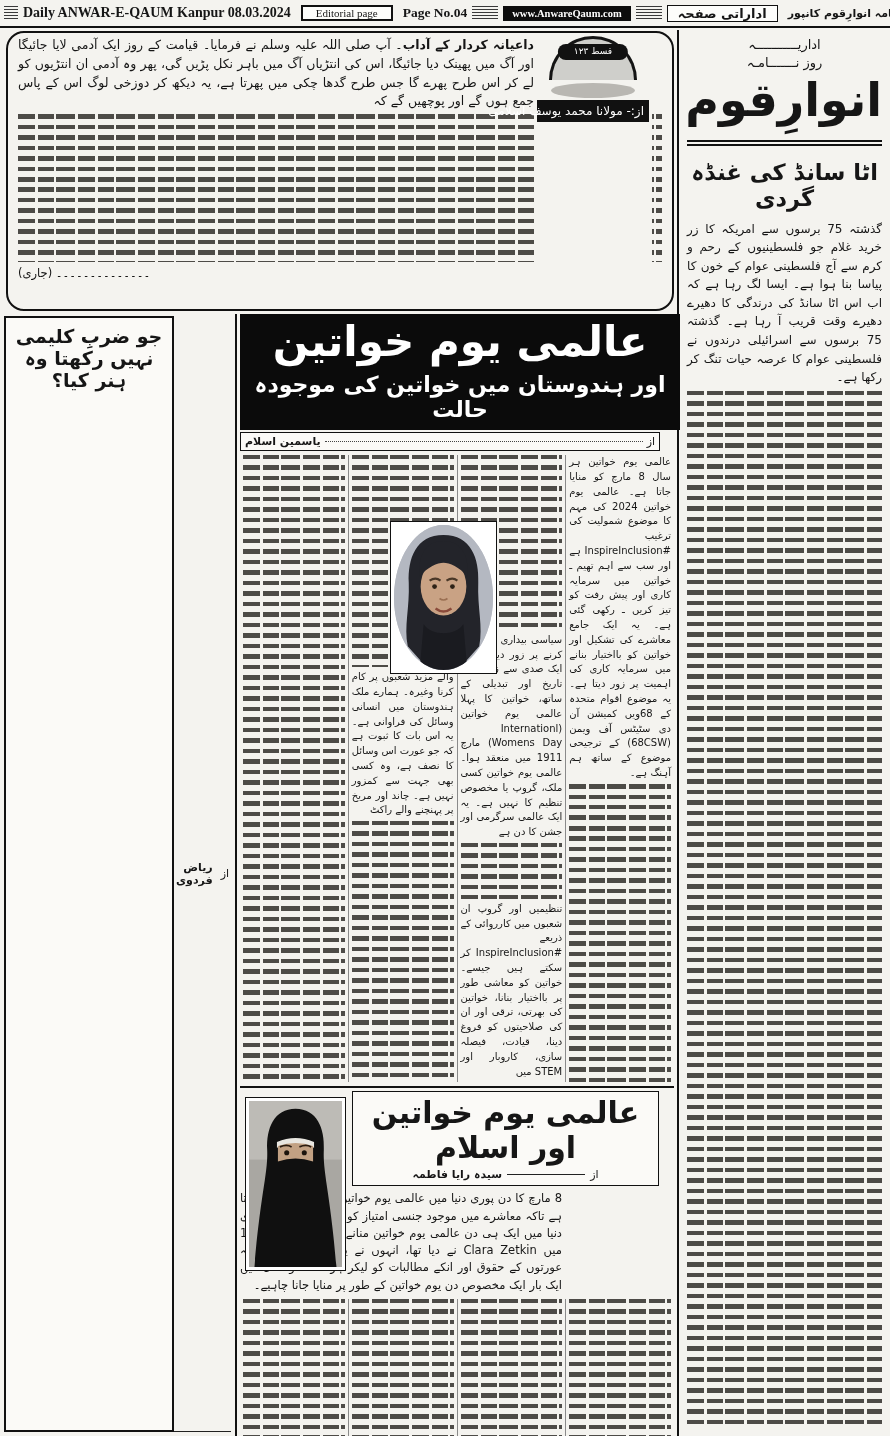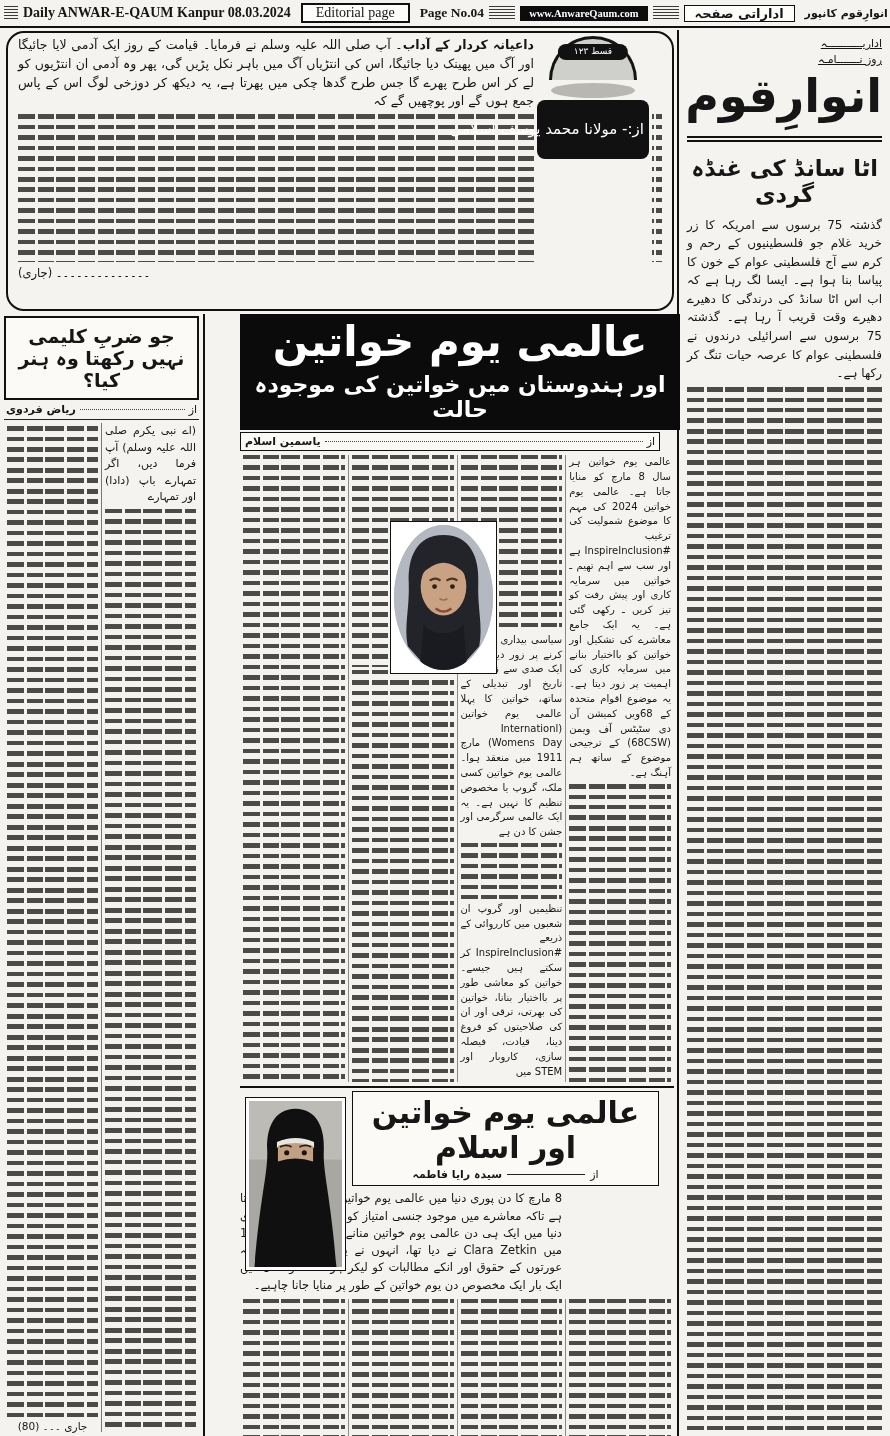--- a/index.html
+++ b/index.html
@@ -11,50 +11,50 @@
   .fill{
     background-image:
       repeating-linear-gradient(90deg, transparent 0 17px, var(--paper) 17px 20px, transparent 20px 36px, var(--paper) 36px 38px, transparent 38px 57px, var(--paper) 57px 60px),
       repeating-linear-gradient(180deg, rgba(40,38,34,.82) 0 4.5px, transparent 4.5px 10.5px);
   }
   
   .header{position:absolute; left:0; top:0; width:890px; height:28px; display:flex; align-items:center; gap:5px; padding:2px 4px; border-bottom:2px solid #111; background:var(--paper);}
   .hstripe{height:15px; background:repeating-linear-gradient(180deg,#3a3a3a 0 1px, transparent 1px 3px);}
   .hs-sm{flex:0 0 14px;} .hs-md{flex:0 0 26px;} .hs-fx{flex:1 1 10px;}
   .h-title{font-weight:bold; font-size:14px; white-space:nowrap;}
-  .h-box{border:2px solid #111; padding:0 13px; font-size:14px; white-space:nowrap; background:#fdfdfb;}
+  .h-box{border:2px solid #111; padding:0 13px; font-size:11px; white-space:nowrap; background:#fdfdfb;}
   .h-page{font-weight:bold; font-size:13.5px; white-space:nowrap;}
   .h-site{background:#0d0d0d; color:#fff; font-size:10.5px; font-weight:bold; padding:2px 9px; white-space:nowrap;}
   .h-ubox{border:1.5px solid #111; padding:0 10px; font-size:13px; font-weight:bold; white-space:nowrap; background:#fdfdfb;}
   .h-uright{font-size:11px; white-space:nowrap; font-weight:bold;}
   
   .dawat{position:absolute; left:6px; top:31px; width:668px; height:280px; border:2.5px solid #111; border-radius:18px; padding:3px 10px 5px 10px; background:var(--paper);}
   .dawat-head{text-align:center; font-weight:bold; font-size:14.5px; margin-bottom:2px;}
   .dawat-body{direction:rtl; text-align:justify; font-size:12.5px; line-height:1.5;}
   .dawat-lead{font-weight:bold;}
   .dawat-fill{height:148px; margin-top:3px;}
   .dawat-cont{direction:rtl; text-align:left; font-size:11.5px; margin-top:3px;}
   
   .adabbox{float:left; width:118px; height:258px; margin:0 10px 2px 0; position:relative; background:var(--paper);}
   .adab-arch{width:88px; height:44px; margin:0 auto; background:#cfcfcb; border:3px solid #141414; border-bottom:none; border-radius:50% 50% 0 0 / 100% 100% 0 0; position:relative;}
   .adab-badge{position:absolute; top:5px; left:50%; transform:translateX(-50%); background:#111; color:#fff; font-size:9px; padding:1px 16px; border-radius:8px; white-space:nowrap;}
   .adab-frame{border:2px solid #141414; margin:-4px 4px 0 4px; background:#fbfaf7; text-align:center; padding:2px 2px 0 2px; position:relative;}
   .adab-t{font-weight:bold; font-size:25px; line-height:1.08;}
   .adab-shadow{width:72%; height:15px; background:#b9b7b2; border-radius:50%; margin:3px auto 2px auto;}
-  .adab-pill{background:#111; color:#fff; font-size:15px; padding:18px 5px; border-radius:8px; margin:0 3px; text-align:center; white-space:nowrap;}
+  .adab-pill{background:#111; color:#fff; font-size:12px; padding:2px 5px; border-radius:0; margin:0 3px; text-align:center; white-space:nowrap;}
   
   .rightcol{position:absolute; left:677px; top:30px; width:213px; height:1406px; border-left:2.5px solid #111; padding:4px 8px 6px 8px; display:flex; flex-direction:column; background:var(--paper);}
-  .mast-word{ text-align:right; font-size:11px; margin-top:3px;text-decoration:underline;}
+  .mast-word{ text-align:center; font-size:13px; margin-top:3px;}
   .mast-title{text-align:center; font-size:46px; font-weight:bold; line-height:1.25; margin-top:2px;}
   .mast-rule{border-bottom:6px double #111; margin-top:10px;}
   .ed-headline{text-align:center; font-weight:bold; font-size:22.5px; padding:13px 0 9px 0;}
   .ed-body{direction:rtl; text-align:justify; font-size:12px; line-height:1.55;}
   .ed-fill{flex:1; margin-top:4px;}
   
-  .leftcol{position:absolute; left:0; top:314px; width:205px; height:1122px; border-right:2px solid #111; padding:2px 4px 4px 4px; display:flex; flex-direction:column; background:var(--paper);}
+  .leftcol{position:absolute; left:0; top:314px; width:237px; height:1122px; border-right:2px solid #111; padding:2px 4px 4px 4px; display:flex; flex-direction:row; background:var(--paper);}
   .left-headbox{border:2.5px solid #111; text-align:center; font-weight:bold; font-size:19px; padding:7px 2px; background:#fbfaf7;}
   .byline-row{display:flex; direction:rtl; align-items:center; font-size:11px; padding:3px 2px; border-bottom:1px solid #222;}
   .byline-row .leader{flex:1; border-bottom:1.3px dotted #444; height:1px; margin:0 4px;}
   .byline-row .auth{font-weight:bold;}
   .left-cols{flex:1; display:flex; direction:rtl; margin-top:3px;}
   .left-sub{flex:1; display:flex; flex-direction:column; padding:0 3px;}
   .left-sub + .left-sub{border-right:1px solid #777;}
   .left-open{direction:rtl; text-align:justify; font-size:11px; line-height:1.5;}
   .left-fill{flex:1; margin-top:3px;}
   .left-cont{direction:rtl; font-size:10.5px; text-align:center; padding-top:3px;}
@@ -133,30 +133,20 @@
     <div class="fill ed-fill"></div>
   </div>
 
   <div class="leftcol">
     <div class="left-headbox urdu">جو ضربِ کلیمی نہیں رکھتا وہ ہنر کیا؟</div>
     <div class="byline-row urdu">
       <span>از</span>
       <span class="leader"></span>
       <span class="auth">ریاض فردوی</span>
     </div>
-    <div class="left-cols">
-      <div class="left-sub">
-        <div class="left-open urdu">(اے نبی یکرم صلی اللہ علیہ وسلم) آپ فرما دیں، اگر تمہارے باپ (دادا) اور تمہارے</div>
-        <div class="fill left-fill"></div>
-      </div>
-      <div class="left-sub">
-        <div class="fill left-fill"></div>
-        <div class="left-cont urdu">جاری ۔۔۔ (80)</div>
-      </div>
-    </div>
   </div>
 
   <div class="middle">
 
     <div class="women-headbox">
       <div class="women-h1 urdu">عالمی یوم خواتین</div>
       <div class="women-h2 urdu">اور ہندوستان میں خواتین کی موجودہ حالت</div>
     </div>
     <div class="women-byline">
       <span class="urdu">از</span>
@@ -171,20 +161,21 @@
       </div>
       <div class="mcol">
         <div class="fill mfill-a"></div>
         <div class="mtext" style="margin-top:3px;">سیاسی بیداری کو وسیع کرنے پر زور دیتے ہیں۔ ایک صدی سے زیادہ کی تاریخ اور تبدیلی کے ساتھ، خواتین کا پہلا عالمی یوم خواتین (Internationl Womens Day) مارچ 1911 میں منعقد ہوا۔ عالمی یوم خواتین کسی ملک، گروپ یا مخصوص تنظیم کا نہیں ہے۔ یہ ایک عالمی سرگرمی اور جشن کا دن ہے</div>
         <div class="fill mfill-c" style="margin-top:3px;"></div>
         <div class="mtext" style="margin-top:3px;">تنظیمیں اور گروپ ان شعبوں میں کارروائی کے ذریعے #InspireInclusion کر سکتے ہیں جیسے۔ خواتین کو معاشی طور پر بااختیار بنانا، خواتین کی بھرتی، ترقی اور ان کی صلاحیتوں کو فروغ دینا، قیادت، فیصلہ سازی، کاروبار اور STEM میں</div>
         <div class="fill mfill-grow"></div>
       </div>
       <div class="mcol">
         <div class="fill mfill-d"></div>
+        <div class="mtext" style="margin-top:3px;">والے مزید شعبوں پر کام کرنا وغیرہ۔ ہمارے ملک ہندوستان میں انسانی وسائل کی فراوانی ہے۔ یہ اس بات کا ثبوت ہے کہ جو عورت اس وسائل کا نصف ہے، وہ کسی بھی جہت سے کمزور نہیں ہے۔ چاند اور مریخ پر پہنچنے والے راکٹ</div>
         <div class="fill mfill-grow"></div>
       </div>
       <div class="mcol">
         <div class="fill mfill-grow" style="margin-top:0;"></div>
       </div>
 
       <div class="photoframe photo1">
         <div class="oval">
           <svg width="100%" height="100%" viewBox="0 0 100 146" preserveAspectRatio="xMidYMid slice">
             <rect width="100" height="146" fill="#b4b8c1"></rect>

